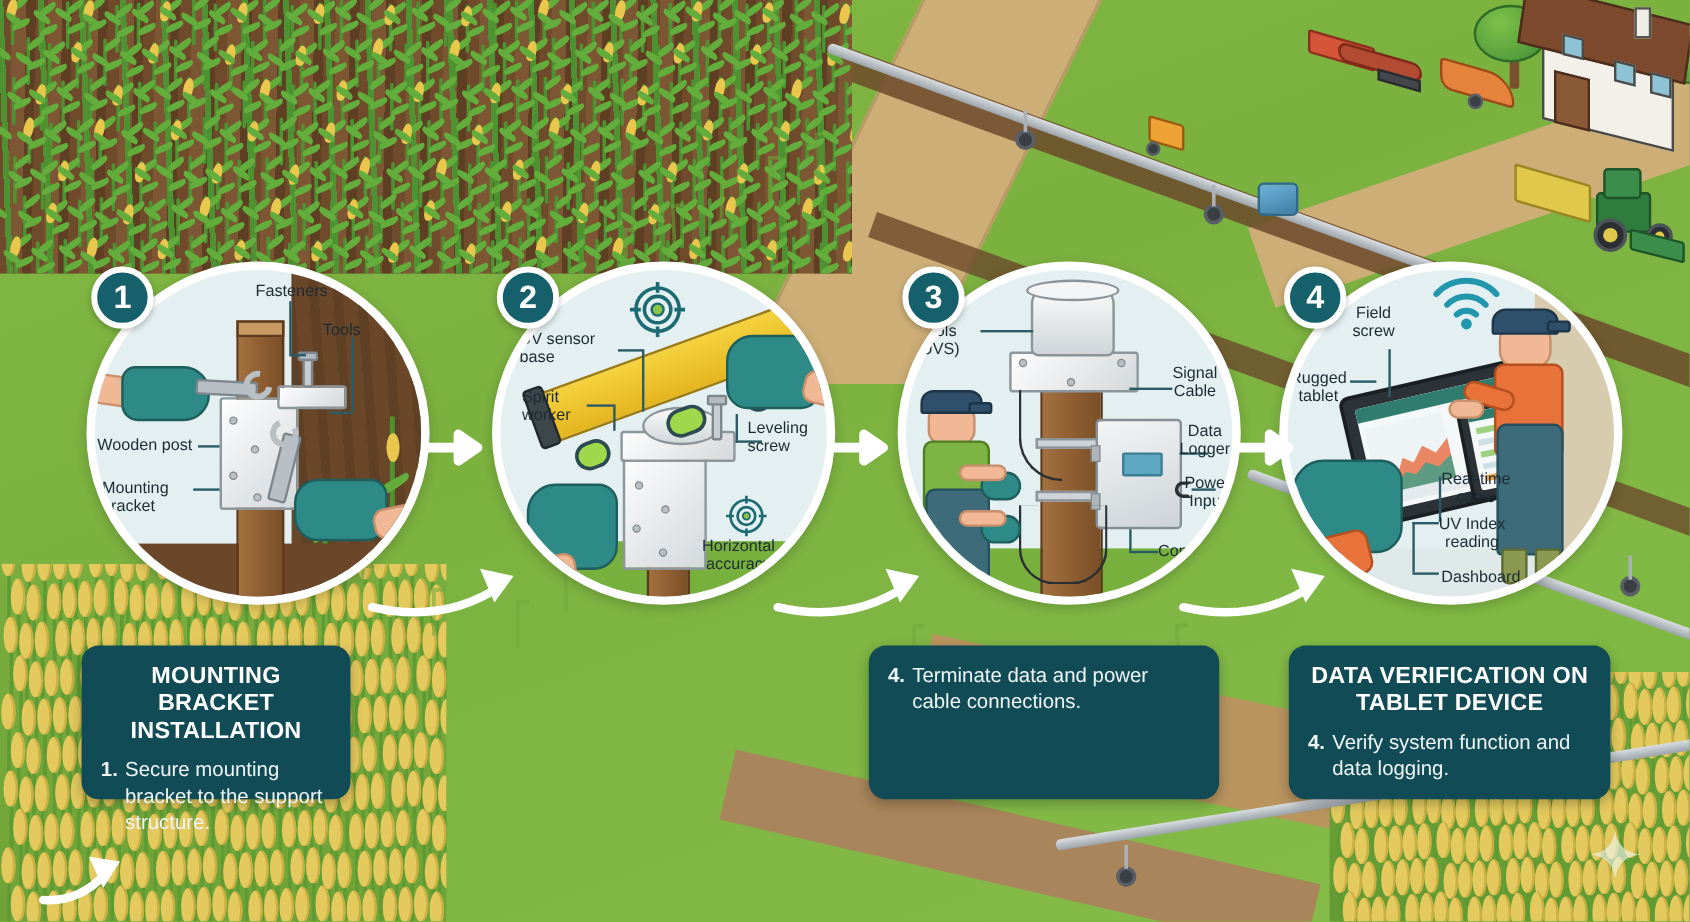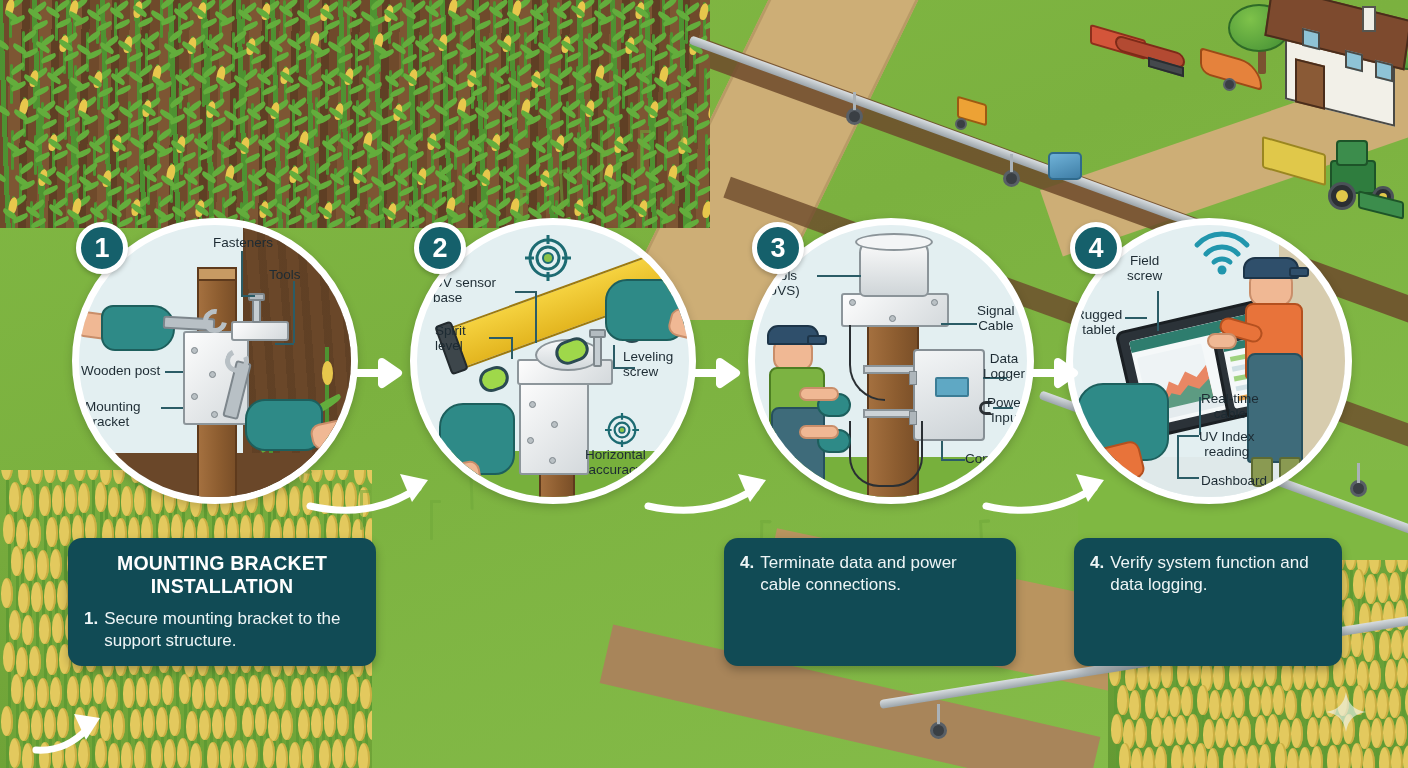--- a/index.html
+++ b/index.html
@@ -3805,21 +3805,21 @@
       <div class="leader v" style="left:118px;top:66px;height:52px;"></div>
       <div class="leader h" style="left:72px;top:112px;width:22px;"></div>
       <div class="leader v" style="left:94px;top:112px;height:22px;"></div>
       <div class="leader h" style="left:196px;top:142px;width:22px;"></div>
       <div class="leader v" style="left:196px;top:120px;height:24px;"></div>
     </div>
 
     <span class="lbl" style="left:16px;top:50px;">UV sensor
 base</span>
     <span class="lbl" style="left:18px;top:98px;">Spirit
-level</span>
+worker</span>
     <span class="lbl" style="left:206px;top:124px;">Leveling
 screw</span>
     <span class="lbl" style="left:168px;top:222px;text-align:center;">Horizontal
 accuracy</span>
   </div>
   <div class="badge" style="left:414px;top:222px;">2</div>
 
   <div class="panel" style="left:748px;top:218px;width:286px;height:286px;">
     <div class="panel-inner">
       <div style="position:absolute;left:0;bottom:0;width:100%;height:40px;background:#77b03c;"></div>
@@ -3942,38 +3942,40 @@
     <span class="lbl" style="left:2px;top:82px;text-align:center;">Rugged
 tablet</span>
     <span class="lbl" style="left:128px;top:166px;text-align:center;">Real-time
 cable</span>
     <span class="lbl" style="left:126px;top:204px;text-align:center;">UV Index
 reading</span>
     <span class="lbl" style="left:128px;top:248px;">Dashboard</span>
   </div>
   <div class="badge" style="left:1070px;top:222px;">4</div>
 
-  <div class="caption" style="left:68px;top:538px;width:308px;height:128px;">
+  <div class="caption" style="left:68px;top:538px;width:224px;height:128px;">
     <h3>MOUNTING BRACKET
 INSTALLATION</h3>
     <div class="step-line">
       <span class="step-num">1.</span>
       <span class="step-txt">Secure mounting bracket to the support structure.</span>
     </div>
   </div>
 
 
   <div class="caption c3" style="left:724px;top:538px;width:292px;height:128px;">
     <div class="step-line">
       <span class="step-num">4.</span>
       <span class="step-txt">Terminate data and power cable connections.</span>
     </div>
   </div>
 
   <div class="caption" style="left:1074px;top:538px;width:268px;height:128px;">
+    <h3>DATA VERIFICATION
+ON TABLET DEVICE</h3>
     <div class="step-line">
       <span class="step-num">4.</span>
       <span class="step-txt">Verify system function and data logging.</span>
     </div>
   </div>
 
   <svg class="watermark" viewBox="0 0 40 40">
     <path d="M20 0 C22 12 28 18 40 20 C28 22 22 28 20 40 C18 28 12 22 0 20 C12 18 18 12 20 0 Z" fill="#eef5ee" opacity=".85"></path>
   </svg>
 

